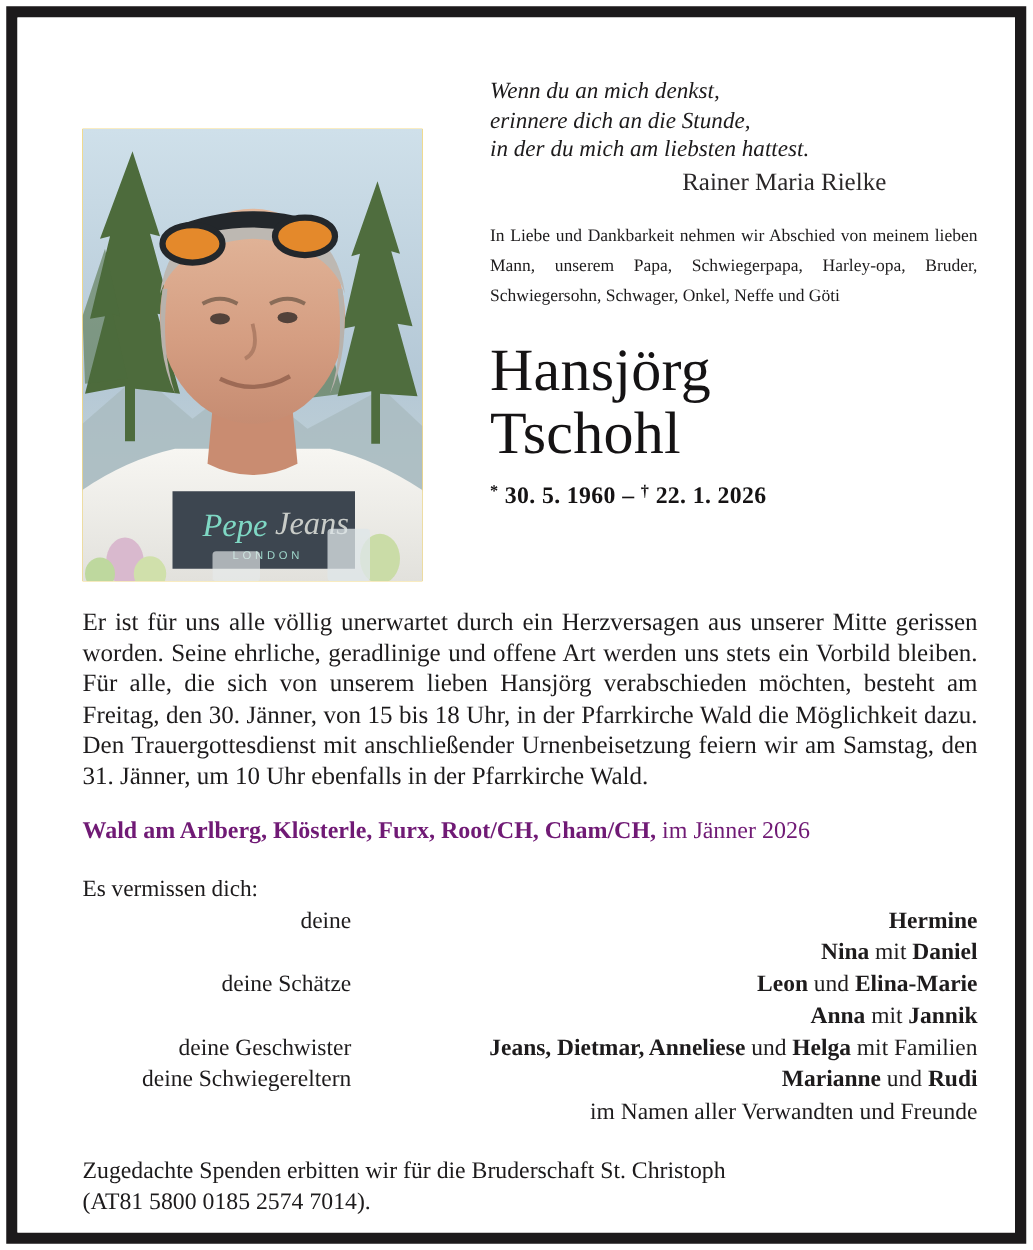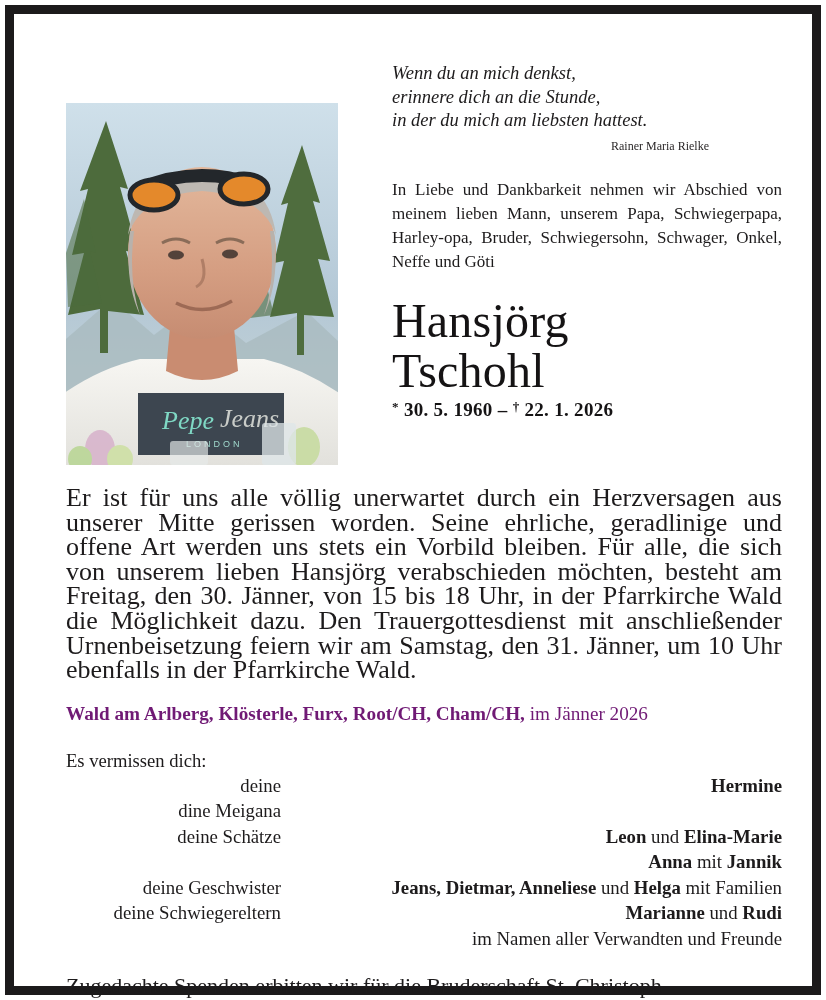--- a/index.html
+++ b/index.html
@@ -53,63 +53,63 @@
   .quote {
     margin-top: 48px;
     font-style: italic;
     font-size: 18.5px;
     line-height: 23.5px;
     color: #1d1b1c;
     white-space: pre-line;
   }
   .quote-author {
     text-align: right;
-    font-size: 12px;
+    font-size: 20px;
     line-height: 20px;
     margin-top: 3px;
     padding-right: 73px;
     color: #2a2728;
   }
 
   .dedication {
     margin-top: 22px;
-    font-size: 17px;
+    font-size: 14px;
     line-height: 24px;
     text-align: justify;
     color: #1d1b1c;
     white-space: pre-line;
   }
 
   .name-block {
     margin-top: 22px;
   }
   .name-line {
     font-size: 48px;
     line-height: 50px;
     letter-spacing: 0.2px;
     color: #151314;
   }
   .dates {
-    margin-top: 3px;
+    margin-top: 13px;
     font-size: 19px;
     font-weight: bold;
     letter-spacing: 0.3px;
     color: #151314;
   }
   .dates sup { font-size: 13px; vertical-align: 0.42em; font-weight: bold; }
 
   
   .body-area {
     position: absolute;
     left: 52px; top: 472px;
     width: 716px;
   }
 
   .obit-paragraph {
-    font-size: 26px;
+    font-size: 20px;
     line-height: 24.6px;
     text-align: justify;
     text-justify: inter-word;
     color: #1d1b1c;
     hyphens: manual;
   }
 
   .place-line {
     margin-top: 19px;
     font-size: 19.2px;
@@ -143,21 +143,21 @@
   }
   .survivor-names {
     flex: 1;
     text-align: right;
     white-space: nowrap;
   }
   .survivor-names b { font-weight: bold; }
 
   .closing-paragraph {
     margin-top: 23px;
-    font-size: 22px;
+    font-size: 19px;
     line-height: 24.6px;
     text-align: justify;
     color: #1d1b1c;
   }
   .closing-paragraph .no-justify { text-align: left; }
 </style>
 </head>
 <body>
 
 <div class="obituary-frame">
@@ -268,21 +268,21 @@
       </div>
 
       <div class="survivors">
         <div class="survivors-head">Es vermissen dich:</div>
         <div id="survivors-list">
             <div class="survivor-row">
               <span class="survivor-rel">deine</span>
               <span class="survivor-names"><b>Hermine</b></span>
             </div>
             <div class="survivor-row">
-              <span class="survivor-rel">dine Meigana</span>
+              <span class="survivor-names"><b>Nina</b> mit <b>Daniel</b></span>
             </div>
             <div class="survivor-row">
               <span class="survivor-rel">deine Schätze</span>
               <span class="survivor-names"><b>Leon</b> und <b>Elina-Marie</b></span>
             </div>
             <div class="survivor-row">
               <span class="survivor-rel"></span>
               <span class="survivor-names"><b>Anna</b> mit <b>Jannik</b></span>
             </div>
             <div class="survivor-row">
@@ -295,17 +295,18 @@
             </div>
             <div class="survivor-row">
               <span class="survivor-rel"></span>
               <span class="survivor-names">im Namen aller Verwandten und Freunde</span>
             </div>
           </div>
       </div>
 
       <div class="closing-paragraph">
         <div>Zugedachte Spenden erbitten wir für die Bruderschaft St. Christoph</div>
+        <div class="no-justify">(AT81 5800 0185 2574 7014).</div>
       </div>
 
     </div>
   </div>
 </div>
 
 </body></html>

